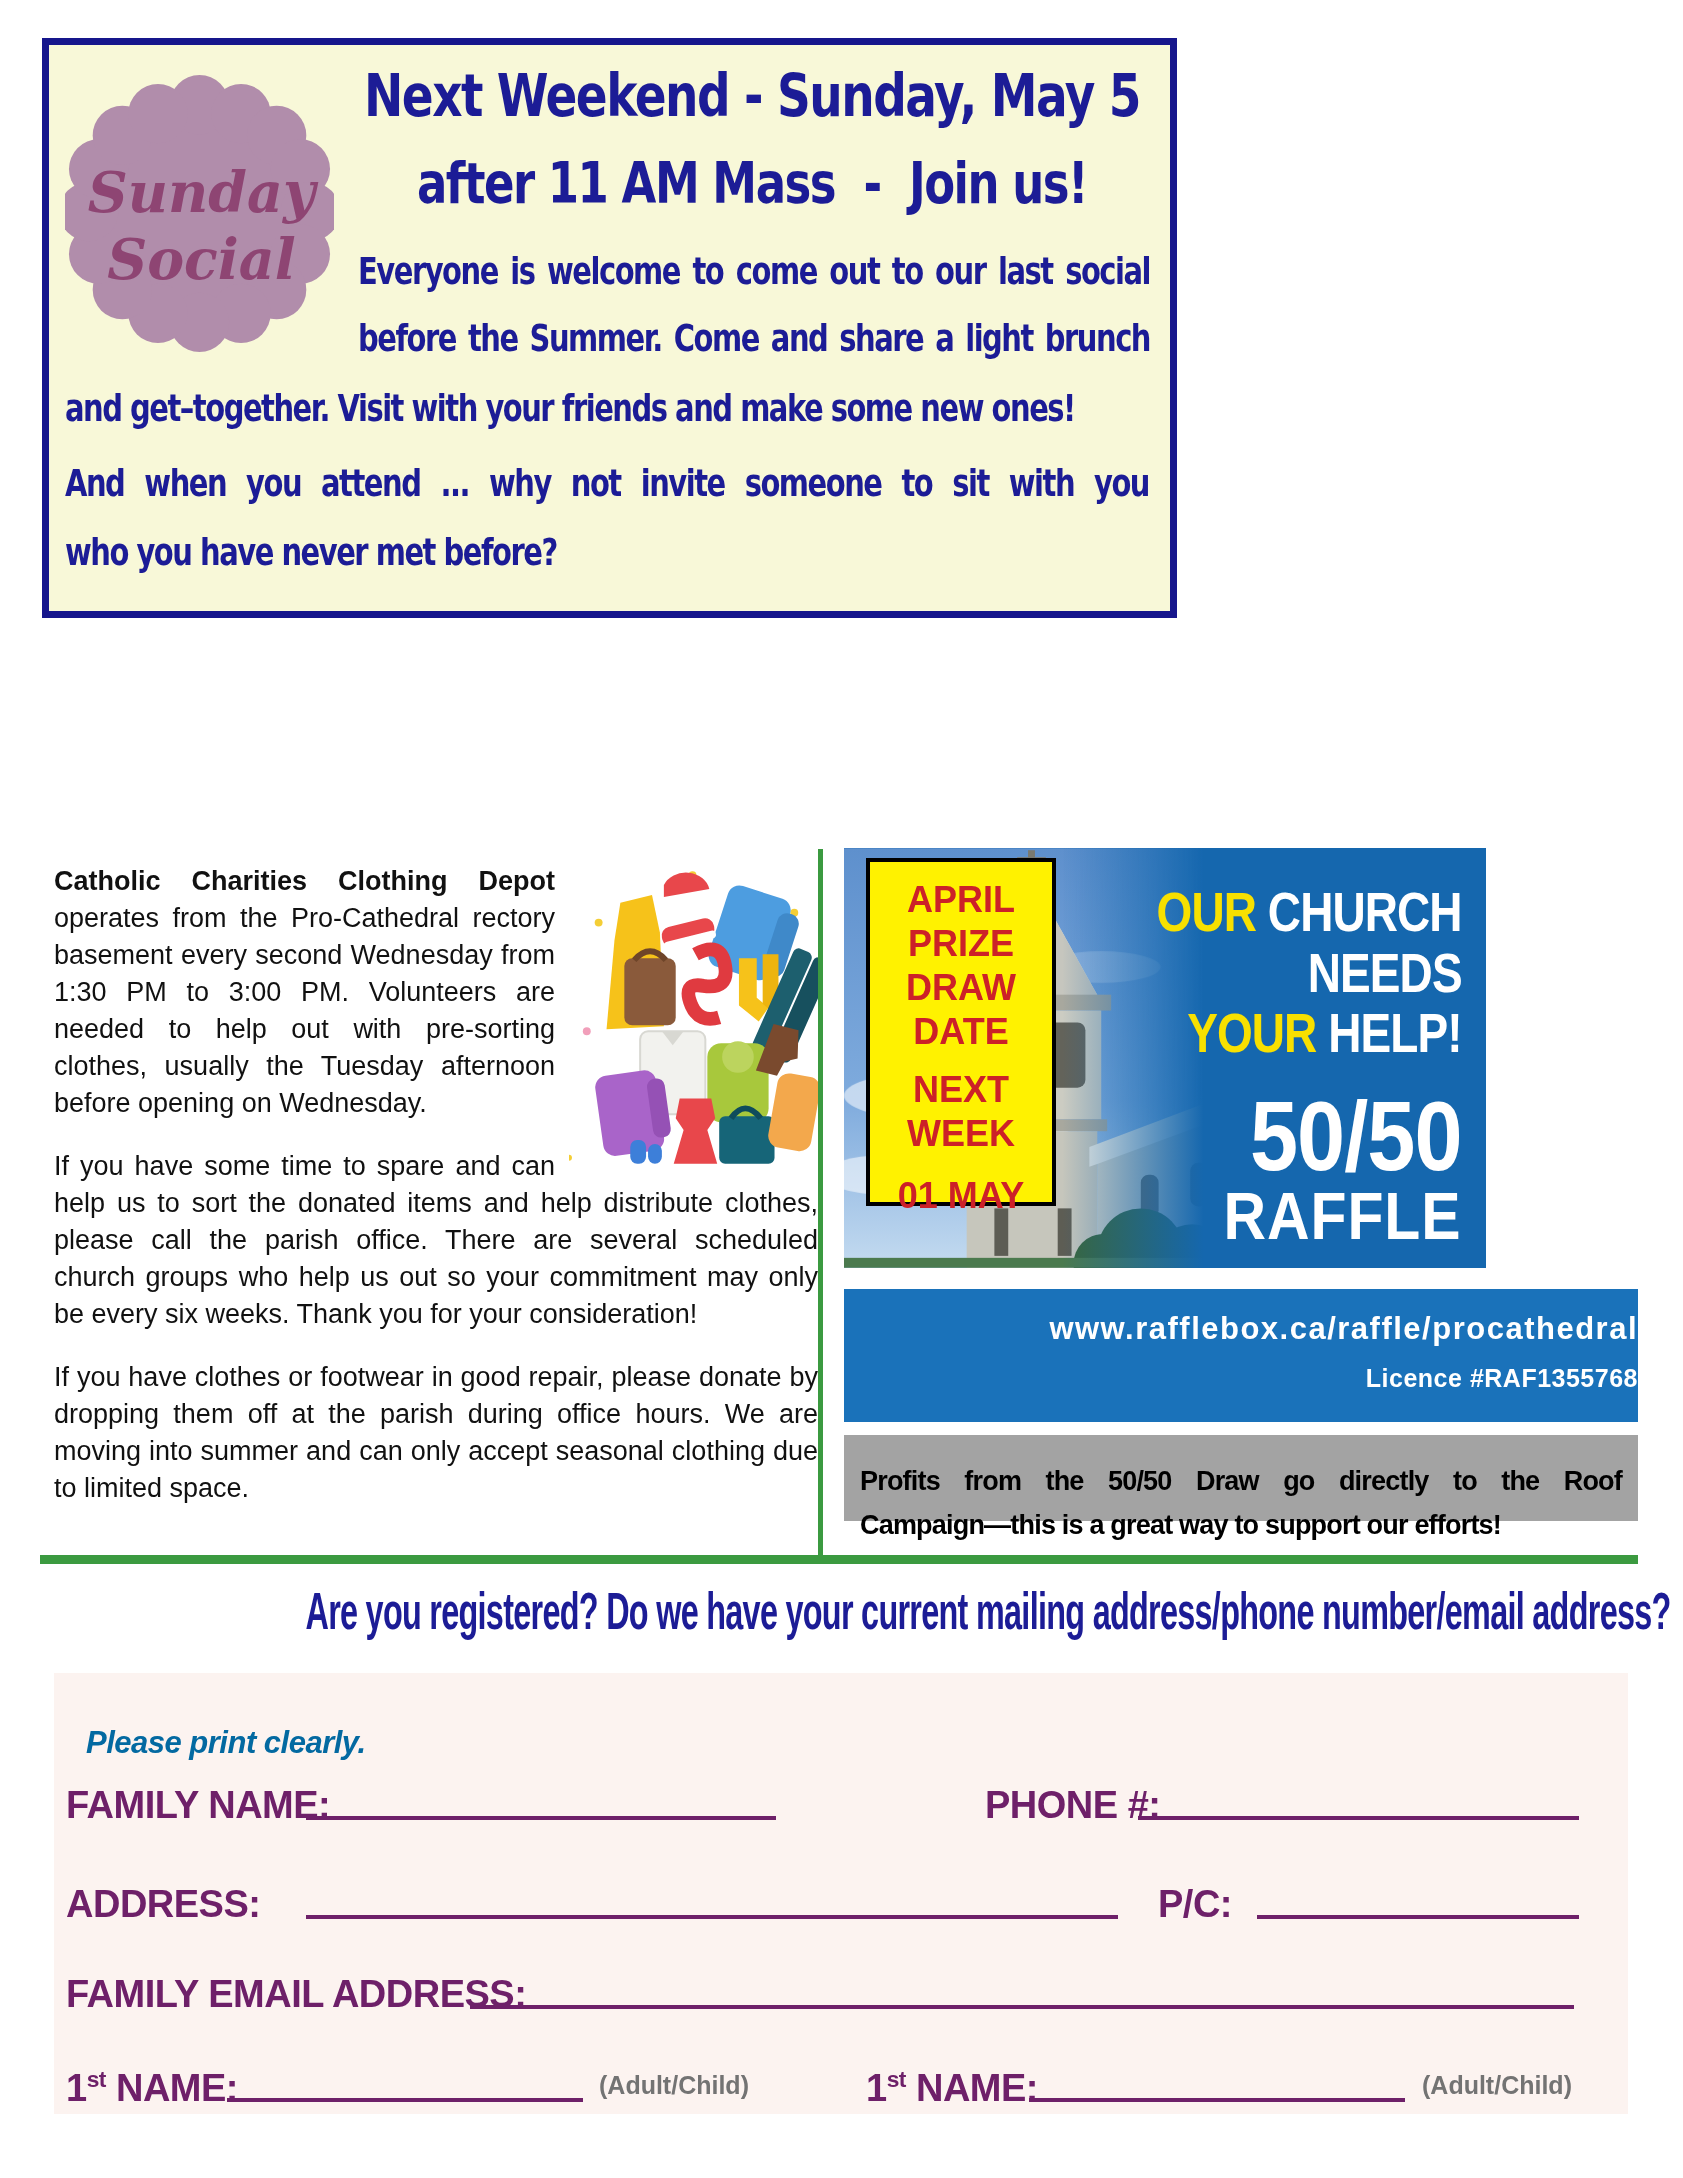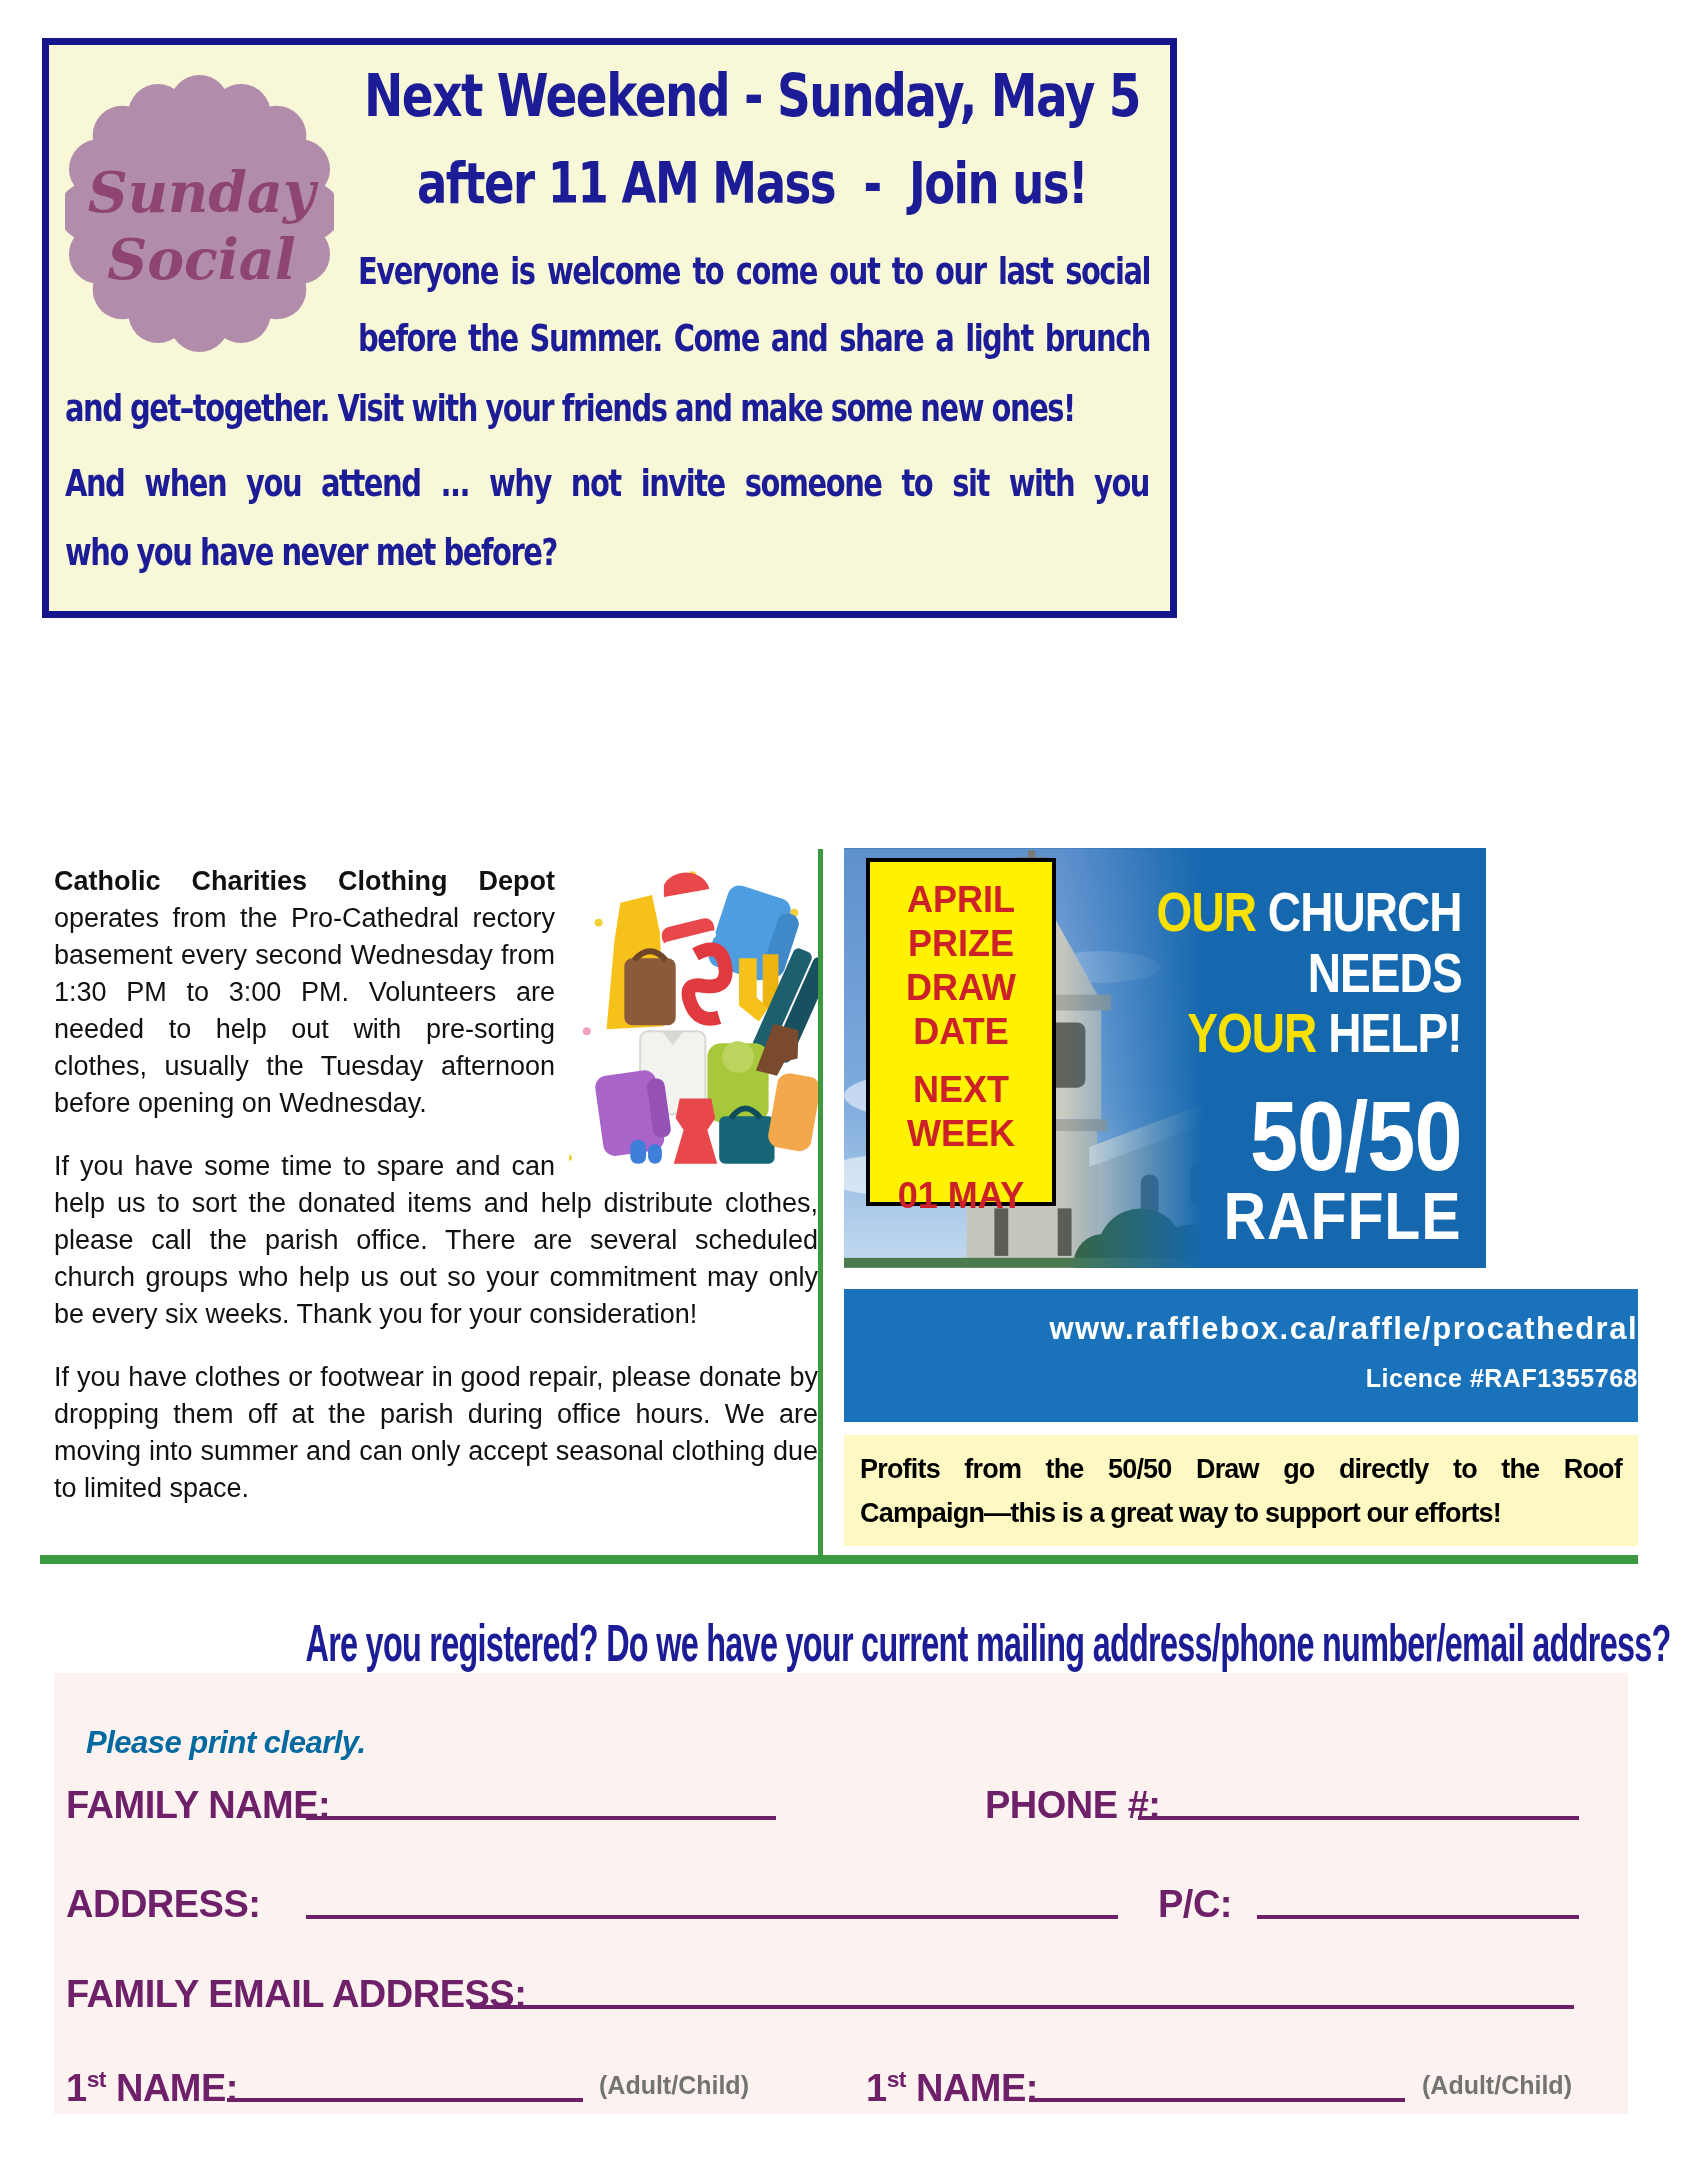--- a/index.html
+++ b/index.html
@@ -36,31 +36,31 @@
                transform:scale(0.92,1.12);transform-origin:top right;z-index:4;
                font-family:"Liberation Sans",sans-serif;}
   #raffle-head .yel{color:#f8e000;}
   #raffle-5050{position:absolute;right:24px;top:242px;text-align:right;color:#ffffff;z-index:4;
                font-family:"Liberation Sans",sans-serif;transform:scale(0.95,1.08);transform-origin:top right;}
   #fifty{font-weight:700;font-size:91px;line-height:85px;letter-spacing:-1px;}
   #raffle-word{font-weight:700;font-size:62px;line-height:63px;letter-spacing:1px;}
   #url-bar{left:844px;top:1289px;width:794px;height:133px;background:#1a72ba;color:#fff;text-align:right;}
   #url-text{position:absolute;left:0;top:22px;width:100%;font-weight:700;font-size:31px;letter-spacing:1.5px;}
   #licence-text{position:absolute;left:0;top:75px;width:100%;font-weight:700;font-size:25px;letter-spacing:0.5px;}
-  #profits-strip{left:844px;top:1435px;width:794px;height:111px;background:#fef9c3;
-                 box-sizing:border-box;padding:12px 16px 0 16px;color:#000;}
+  #profits-strip{left:844px;top:1435px;width:794px;height:86px;background:#a3a3a3;
+                 box-sizing:border-box;padding:24px 16px 0 16px;color:#000;}
   .profit-line{font-weight:700;font-size:27px;line-height:44px;letter-spacing:-0.8px;}
   .profit-line.j{text-align:justify;text-align-last:justify;}
 
   
   #v-divider{left:818px;top:849px;width:5px;height:709px;background:#3b9a40;}
   #h-divider{left:40px;top:1555px;width:1598px;height:9px;background:#3b9a40;}
 
   
-  #form-header{left:40px;top:1582px;width:1604px;text-align:center;color:#1c1c96;margin-top:32px;}
+  #form-header{left:40px;top:1582px;width:1604px;text-align:center;color:#1c1c96;}
   #form-header span{display:inline-block;white-space:nowrap;font-weight:700;font-size:45px;
                     letter-spacing:-1px;font-family:"Liberation Sans",sans-serif;
                     transform:scale(0.72,1.15);transform-origin:top center;}
   #form-box{left:54px;top:1673px;width:1574px;height:441px;background:#fcf3f0;}
   .fl{position:absolute;color:#6e2069;font-weight:700;font-size:38px;white-space:nowrap;
       font-family:"Liberation Sans",sans-serif;letter-spacing:-0.5px;text-align:right;}
   .fline{position:absolute;border-bottom:4px solid #6e2069;height:0;}
   .fsmall{position:absolute;color:#737373;font-weight:700;font-size:25px;white-space:nowrap;}
   #print-note{position:absolute;left:32px;top:20px;color:#0369a1;font-weight:700;font-style:italic;
               font-size:31px;letter-spacing:-0.5px;margin-top:32px;}

